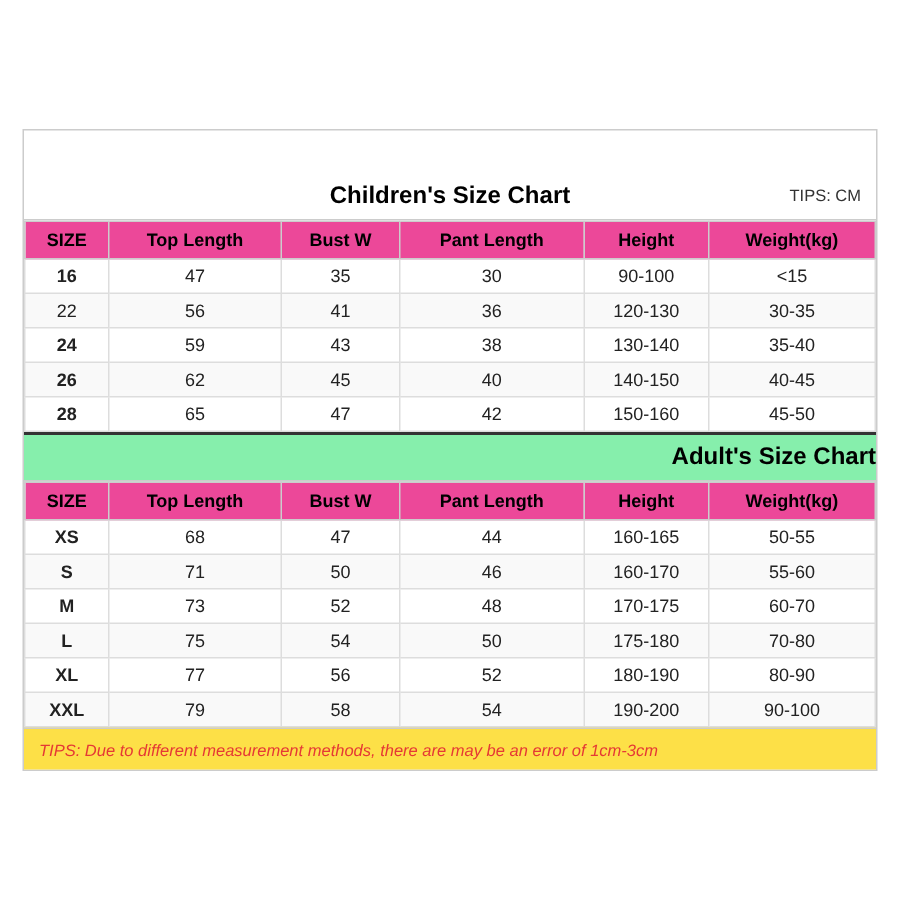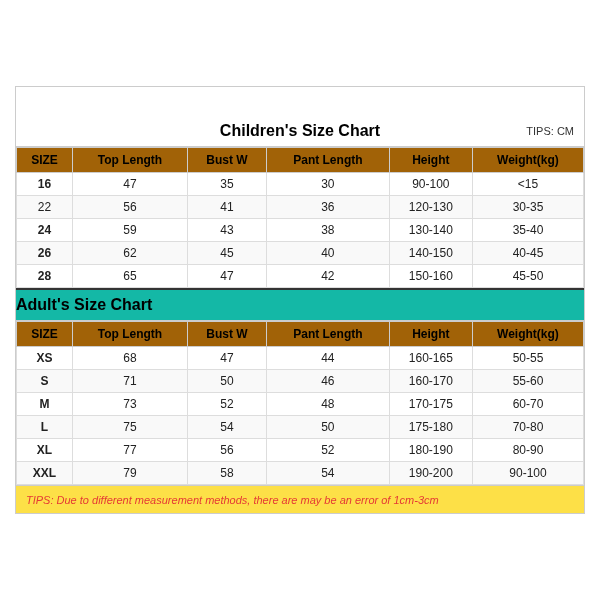--- a/index.html
+++ b/index.html
@@ -32,34 +32,34 @@
       font-weight: bold;
       color: #000;
     }
     .unit-label {
       position: absolute;
       right: 10px;
       font-size: 11px;
       color: #333;
     }
     .adult-section-title-row {
-      background: #14b8a6;
+      background: #86efac;
       display: flex;
       align-items: center;
-      justify-content: flex-start;
+      justify-content: flex-end;
       padding: 6px 0;
       border-top: 2px solid #333;
       border-bottom: 1px solid #ccc;
     }
     table {
       width: 100%;
       border-collapse: collapse;
     }
     thead tr th {
-      background: #a16207;
+      background: #ec4899;
       color: #000;
       font-weight: bold;
       text-align: center;
       padding: 5px 4px;
       border: 1px solid #ccc;
       font-size: 12px;
     }
     tbody tr td {
       text-align: center;
       padding: 4px 4px;

